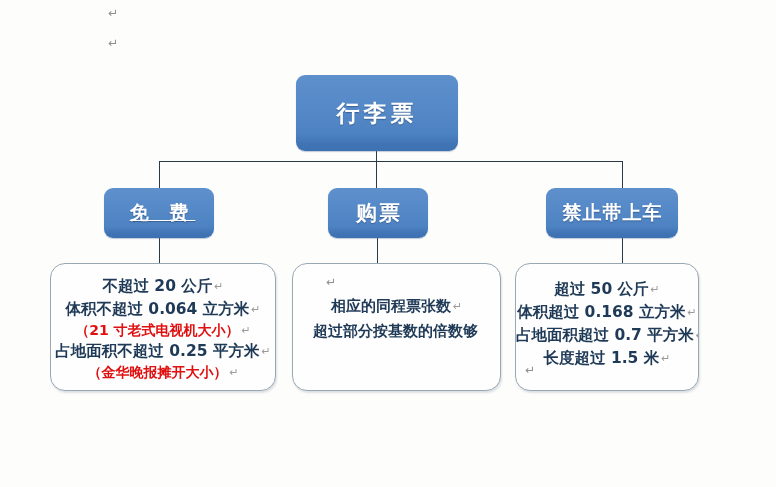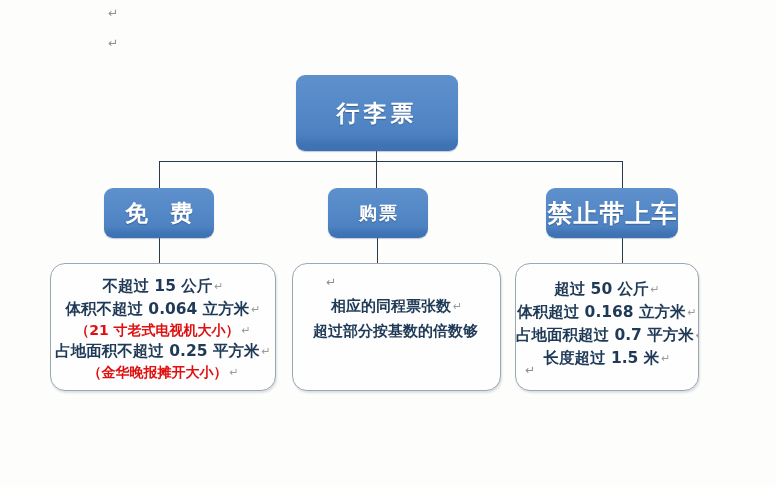--- a/index.html
+++ b/index.html
@@ -53,23 +53,23 @@
     letter-spacing: 1px;
     text-shadow: 0 1px 1px rgba(40,70,110,0.55);
     white-space: nowrap;
   }
   #root-box { left: 296px; top: 75px; width: 162px; height: 76px; }
   #root-box span { font-size: 23px; letter-spacing: 4px; }
 
   #node-free  { left: 104px; top: 188px; width: 110px; height: 50px; }
   #node-buy   { left: 328px; top: 188px; width: 100px; height: 50px; }
   #node-ban   { left: 546px; top: 188px; width: 132px; height: 50px; }
-  #node-free span { font-size: 23px; letter-spacing: 7px; text-indent: 7px; }
-  #node-buy  span { font-size: 18px; letter-spacing: 2px; text-indent: 2px; }
-  #node-ban  span { font-size: 25px; letter-spacing: 1px; text-indent: 1px; }
+  #node-free span { font-size: 19px; letter-spacing: 7px; text-indent: 7px; text-decoration: underline; }
+  #node-buy  span { font-size: 21px; letter-spacing: 2px; text-indent: 2px; }
+  #node-ban  span { font-size: 19px; letter-spacing: 1px; text-indent: 1px; }
 
   
   .contentbox {
     position: absolute;
     background: #fefeff;
     border: 1px solid #9aa8b4;
     border-radius: 15px;
     box-sizing: border-box;
     box-shadow: 1px 2px 2px rgba(150,160,170,0.30);
     overflow: hidden;
@@ -149,21 +149,21 @@
   </div>
   <div class="bluebox" id="node-buy">
     <span>购票</span>
   </div>
   <div class="bluebox" id="node-ban">
     <span>禁止带上车</span>
   </div>
 
   <div class="contentbox" id="box-free">
     <div class="lines">
-      <div class="line"><span>不超过 15 公斤</span><span class="pm">↵</span></div>
+      <div class="line"><span>不超过 20 公斤</span><span class="pm">↵</span></div>
       <div class="line"><span>体积不超过 0.064 立方米</span><span class="pm">↵</span></div>
       <div class="line red"><span>（21 寸老式电视机大小）</span><span class="pm">↵</span></div>
       <div class="line"><span>占地面积不超过 0.25 平方米</span><span class="pm">↵</span></div>
       <div class="line red"><span>（金华晚报摊开大小）</span><span class="pm">↵</span></div>
     </div>
   </div>
 
   <div class="contentbox" id="box-buy">
     <div class="stray" id="stray-3" style="left:33px; top:11px;">↵</div>
     <div class="lines">

